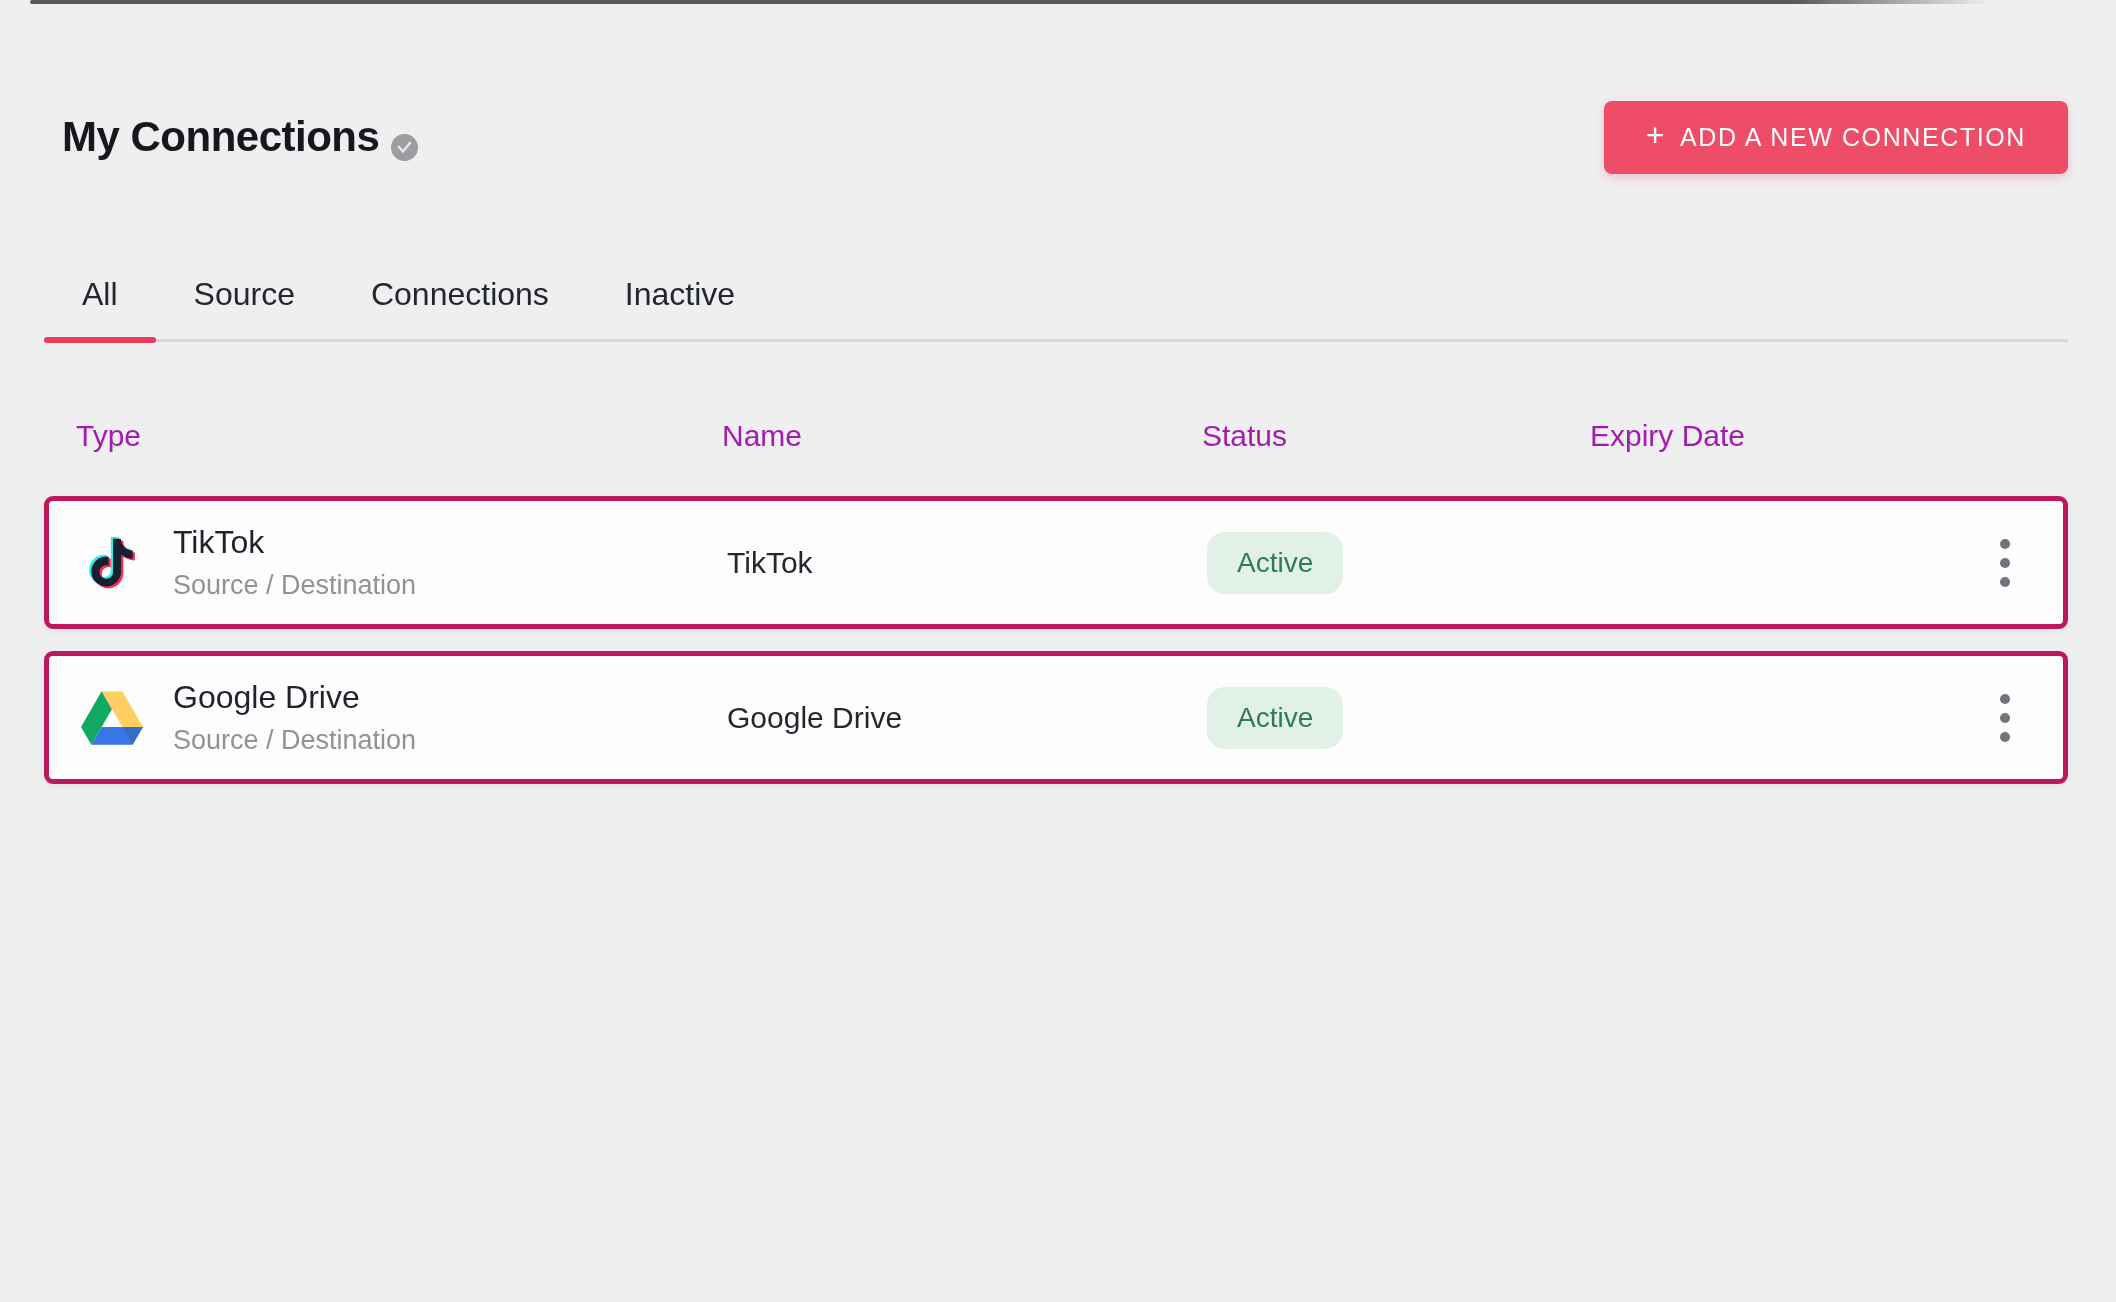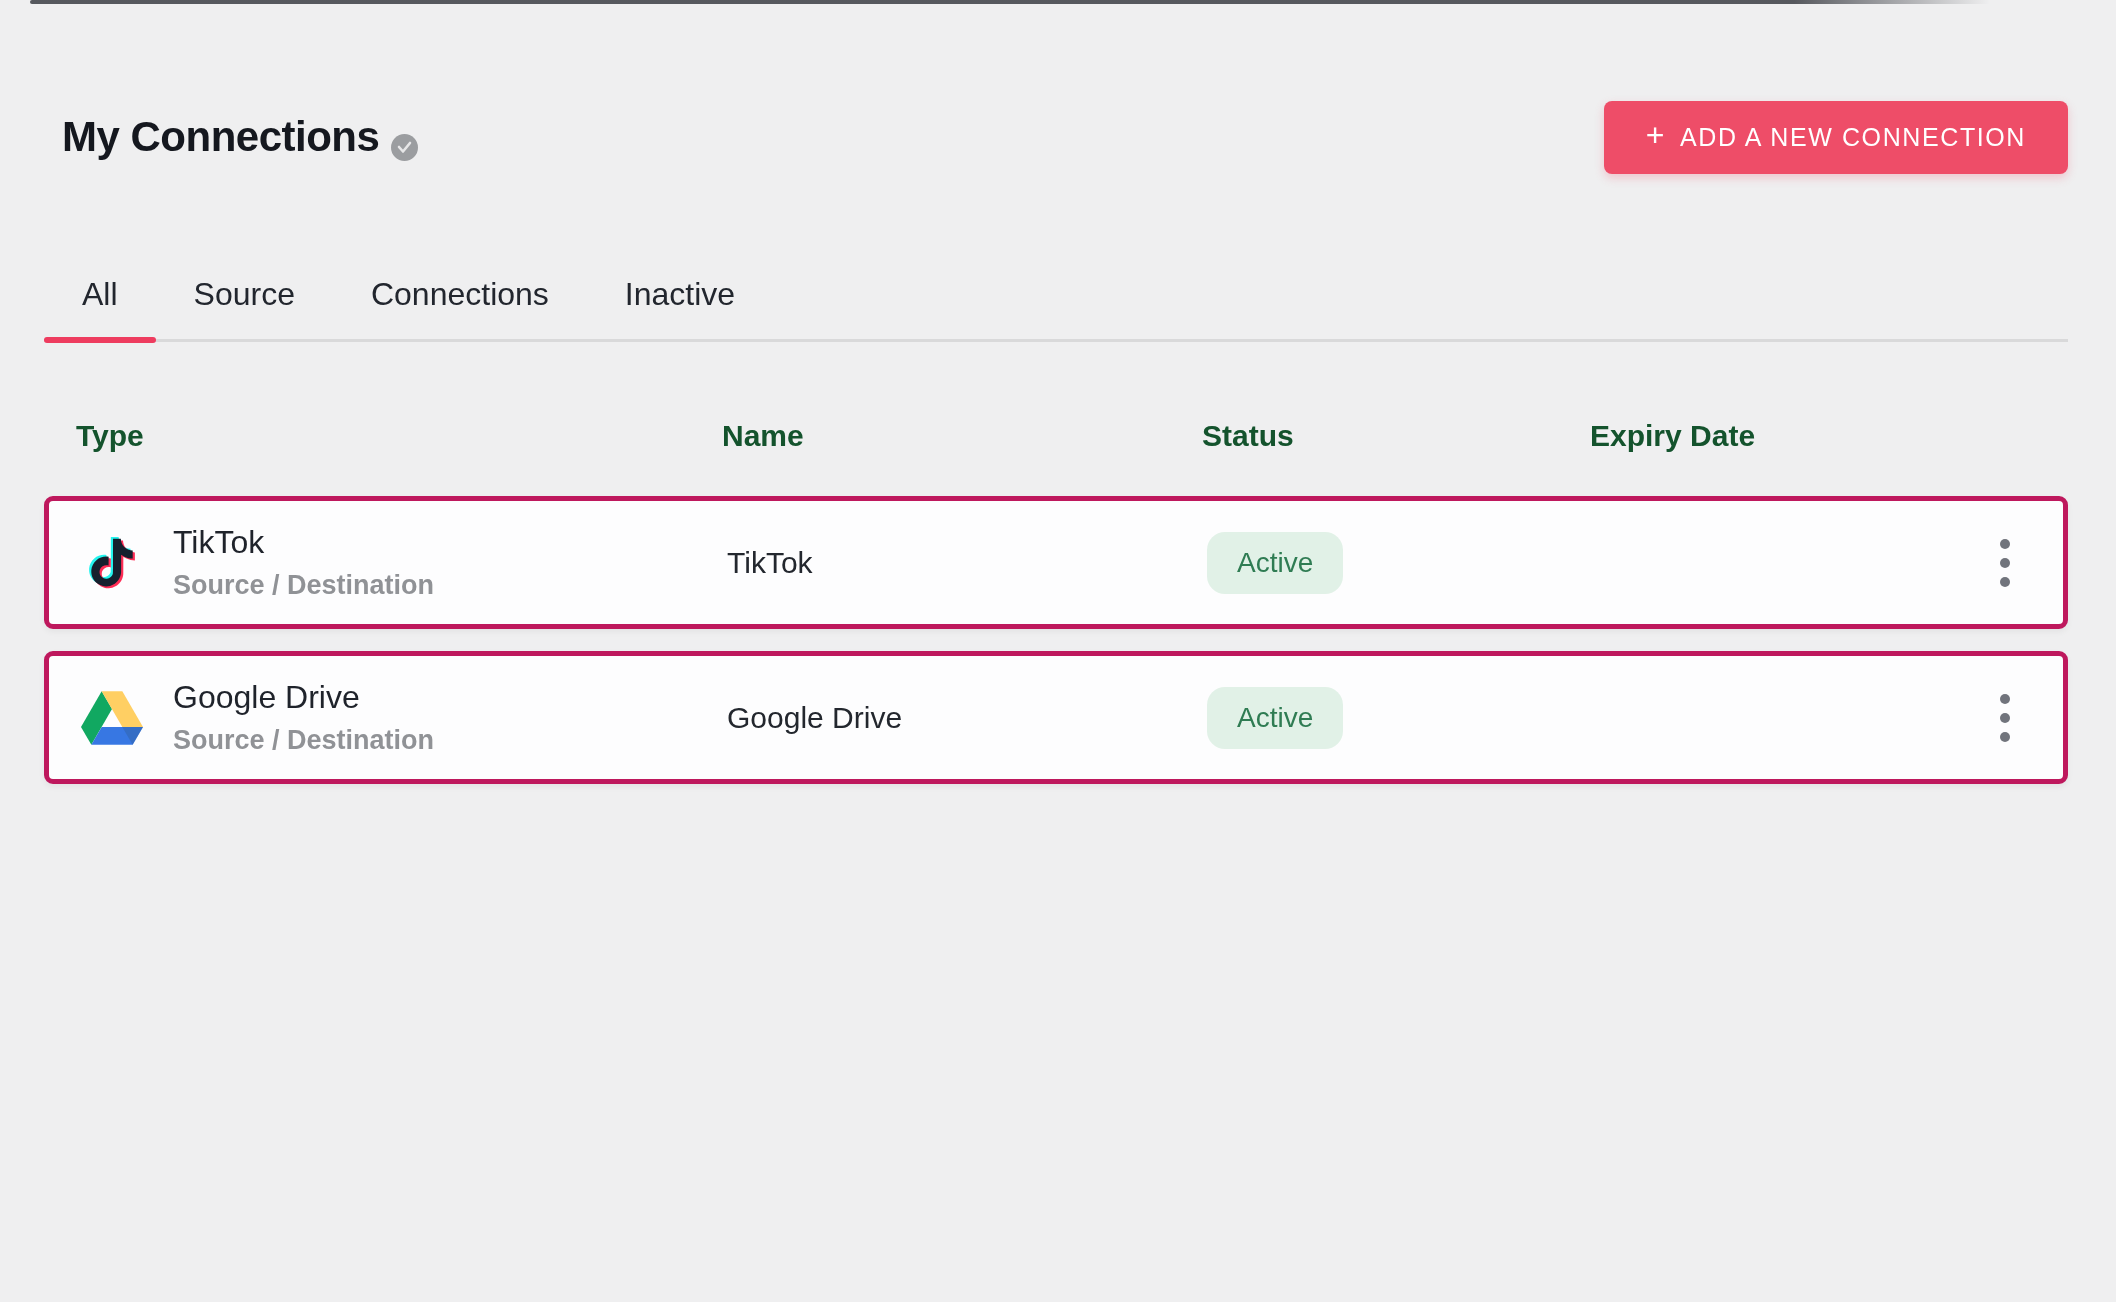--- a/index.html
+++ b/index.html
@@ -63,38 +63,38 @@
   
   .grid {
     display:grid;
     grid-template-columns:646px 480px 388px 1fr 56px;
     align-items:center;
     padding-left:32px; padding-right:24px;
   }
   .table-header {
     margin-top:62px; height:64px;
   }
-  .table-header .col-label { font-size:30px; color:#14532d; font-weight:700; }
+  .table-header .col-label { font-size:30px; color:#a21caf; font-weight:400; }
 
   .card {
     background:#fdfdfe;
     border:5px solid #be185d;
     border-radius:9px;
     height:133px;
     margin-top:0;
     box-shadow:0 3px 6px rgba(0,0,0,0.05);
   }
   .card + .card { margin-top:22px; }
   .cards { margin-top:28px; }
 
   .type-cell { display:flex; align-items:center; gap:30px; }
   .type-icon { width:62px; display:flex; align-items:center; justify-content:center; flex:0 0 auto; }
   .type-texts { display:flex; flex-direction:column; gap:9px; }
   .type-title { font-size:32px; color:#1f232b; font-weight:500; }
-  .type-subtitle { font-size:27px; color:#909296;font-weight:bold; }
+  .type-subtitle { font-size:27px; color:#909296; }
 
   .name-cell { font-size:30px; color:#23272e; }
 
   .status-badge {
     display:inline-block; justify-self:start;
     background:#e1f1e7; color:#2f7c53;
     font-size:28px; font-weight:500;
     padding:15px 30px; border-radius:18px;
   }
   .expiry-cell { font-size:30px; color:#23272e; }

